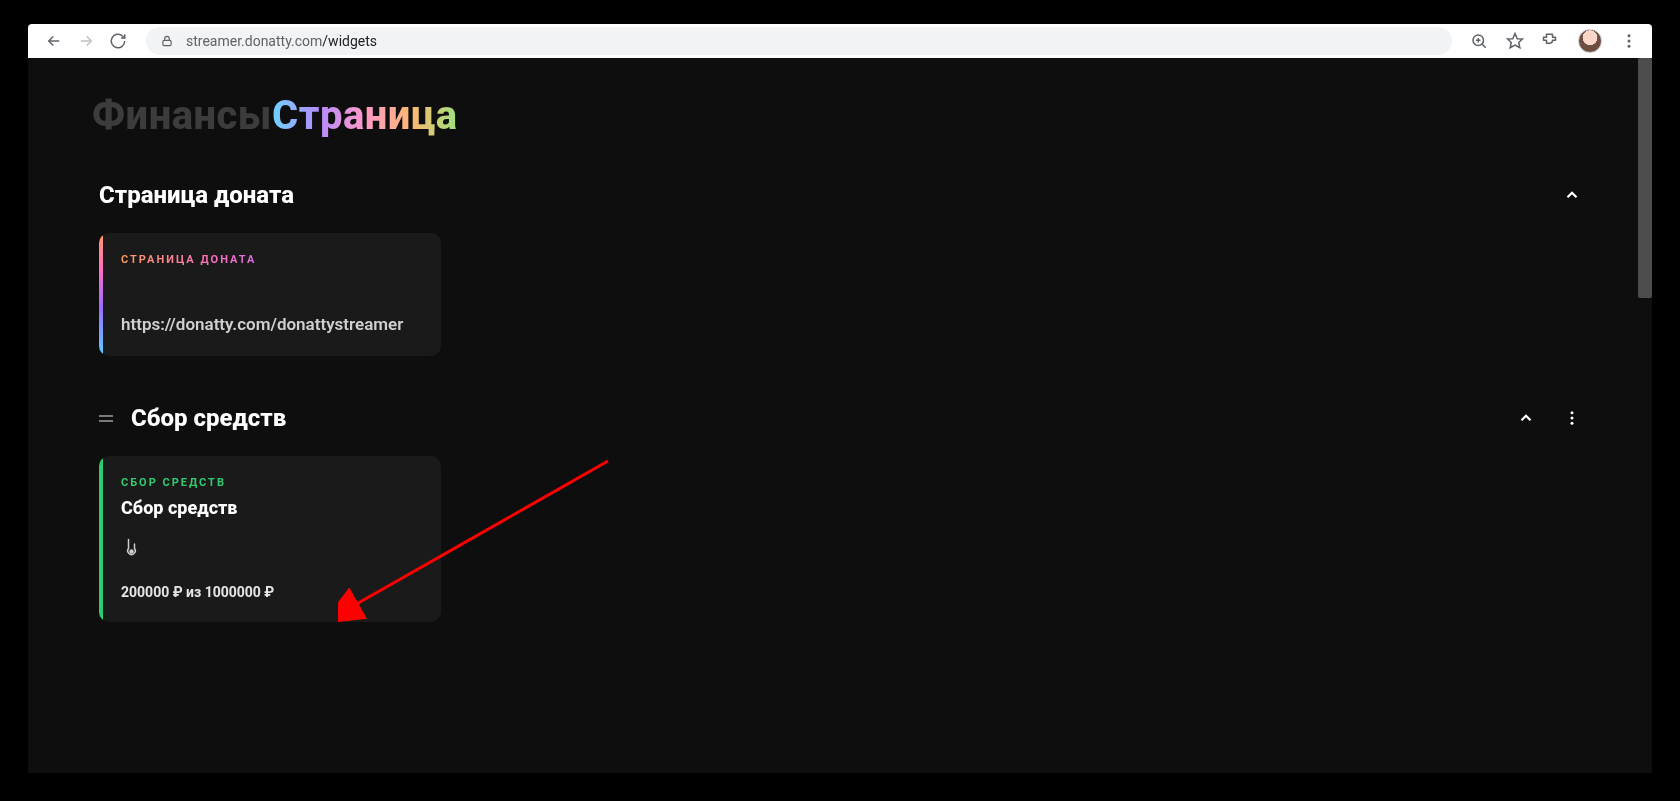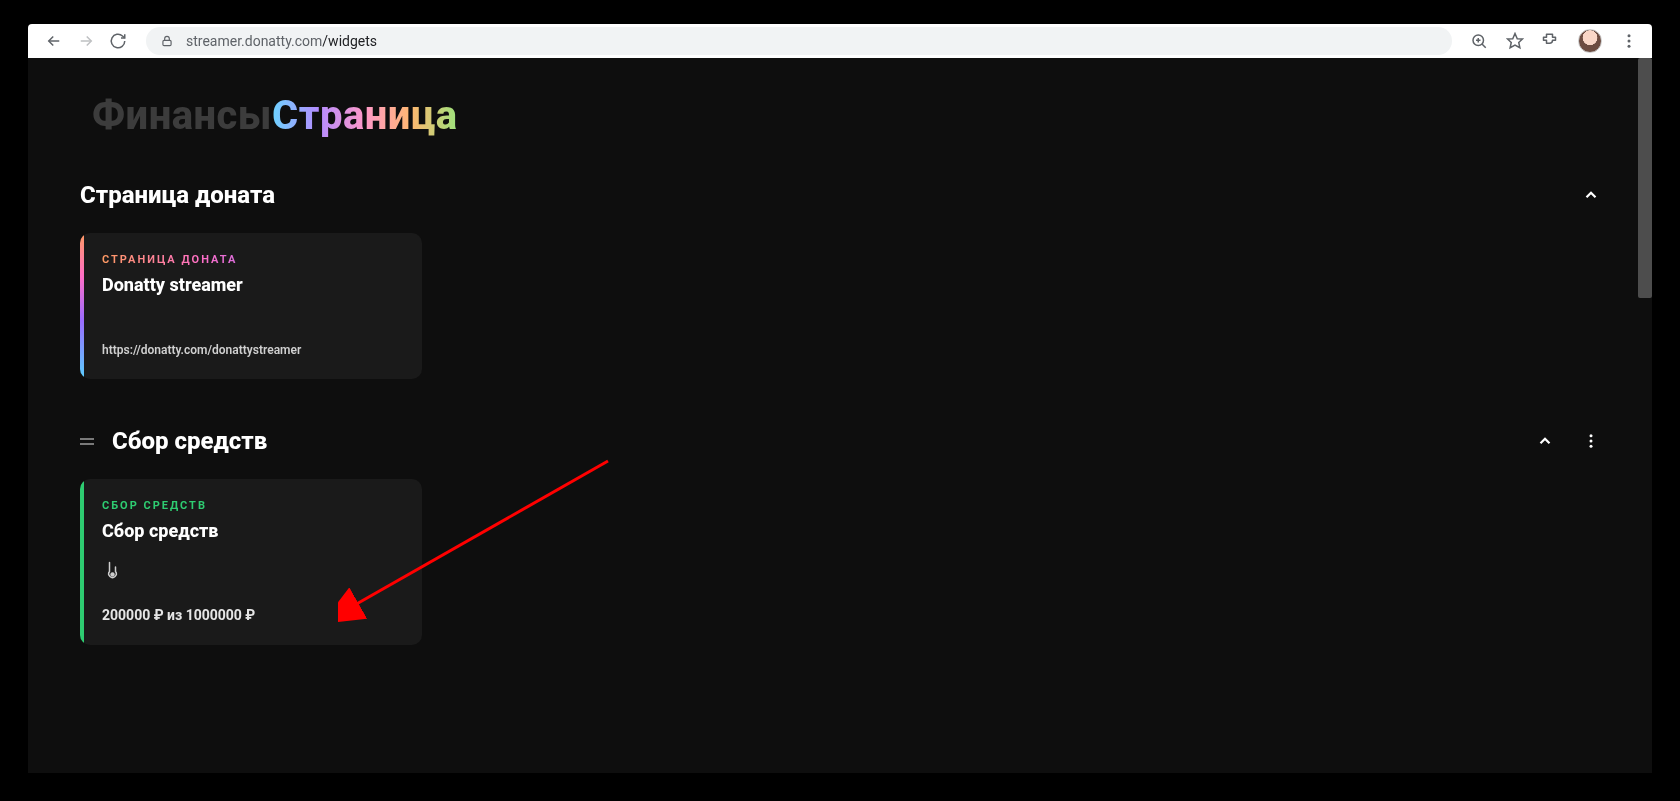--- a/index.html
+++ b/index.html
@@ -25,39 +25,39 @@
   
   .topbar { display: flex; align-items: center; justify-content: space-between; padding: 34px 64px 10px 64px; }
   .tabs { display: flex; }
   .tab { font-size: 40px; font-weight: 800; letter-spacing: 0.5px; }
   .tab-inactive { color: #3c3c3c; }
   .tab-active { background: linear-gradient(90deg,#6dd3ff 0%, #b48cff 25%, #ff99c8 50%, #ffb870 75%, #9be37c 100%); -webkit-background-clip: text; background-clip: text; color: transparent; }
   .userbox { display: flex; align-items: center; gap: 12px; color: #fff; font-weight: 700; font-size: 16px; cursor: pointer; }
   .user-avatar { width: 40px; height: 40px; border-radius: 50%; background: radial-gradient(circle at 50% 50%, #3a7bd5, #7b32e0); display:flex; align-items:center; justify-content:center; color:#fff; font-size:18px; }
 
   
-  .content { padding: 0 52px; }
+  .content { padding: 0 71px; }
   .section-head { display: flex; align-items: center; justify-content: space-between; margin-top: 32px; color:#fff; }
   .section-title-wrap { display: flex; align-items: center; gap: 18px; }
   .drag-handle { color: #7a7a7a; font-size: 20px; line-height: 1; display:flex; flex-direction:column; gap:3px; }
   .drag-handle span { display:block; width:14px; height:2px; background:#7a7a7a; }
   .section-title { font-size: 24px; font-weight: 800; color: #fff; }
   .section-actions { display:flex; align-items:center; gap: 28px; color:#fff; }
   .chevron { width: 18px; height: 18px; }
 
   
   .card { position: relative; width: 342px; border-radius: 10px; background: #1a1a1a; padding: 20px 22px 22px 22px; margin-top: 24px; overflow: hidden; }
   .card .edge { position:absolute; left:0; top:0; bottom:0; width:4px; }
   .edge-rainbow { background: linear-gradient(180deg,#ff9a62 0%, #ff6ec7 30%, #9a6cff 60%, #5ad0ff 100%); }
   .edge-green { background: #2ecc71; }
   .card-kicker { font-size: 11px; letter-spacing: 2px; font-weight: 700; text-transform: uppercase; }
   .kicker-rainbow { background: linear-gradient(90deg,#ff9a62,#ff6ec7,#9a6cff,#5ad0ff); -webkit-background-clip:text; background-clip:text; color:transparent; }
   .kicker-green { color:#2ecc71; }
   .card-title { color:#fff; font-size:18px; font-weight:800; margin-top:8px; }
-  .card-sub { color:#d0d0d0; font-size:12px; font-weight:600; margin-top:48px; }
+  .card-sub { color:#d0d0d0; font-size:17px; font-weight:600; margin-top:48px; }
   .goal-icon { margin-top:18px; color:#cfcfcf; }
   .goal-text { color:#e6e6e6; font-size:14px; font-weight:700; margin-top:26px; }
 
   
   .arrow-svg { position:absolute; left: 310px; top: 398px; pointer-events:none; }
 
   svg { display:block; }
 </style>
 </head>
 <body>
@@ -148,21 +148,20 @@
             <svg class="chevron" viewBox="0 0 24 24" fill="none" stroke="#fff" stroke-width="3">
                 <polyline points="6 15 12 9 18 15"></polyline>
               </svg>
           </span>
         </div>
       </div>
 
       <div class="card">
         <div class="edge edge-rainbow"></div>
         <div class="card-kicker kicker-rainbow">СТРАНИЦА ДОНАТА</div>
-        <div class="card-title">Donatty streamer</div>
         <div class="card-sub">https://donatty.com/donattystreamer</div>
       </div>
 
       <div class="section-head" style="margin-top:48px">
         <div class="section-title-wrap">
           <div class="drag-handle">
               <span></span>
               <span></span>
             </div>
           <div class="section-title">Сбор средств</div>

